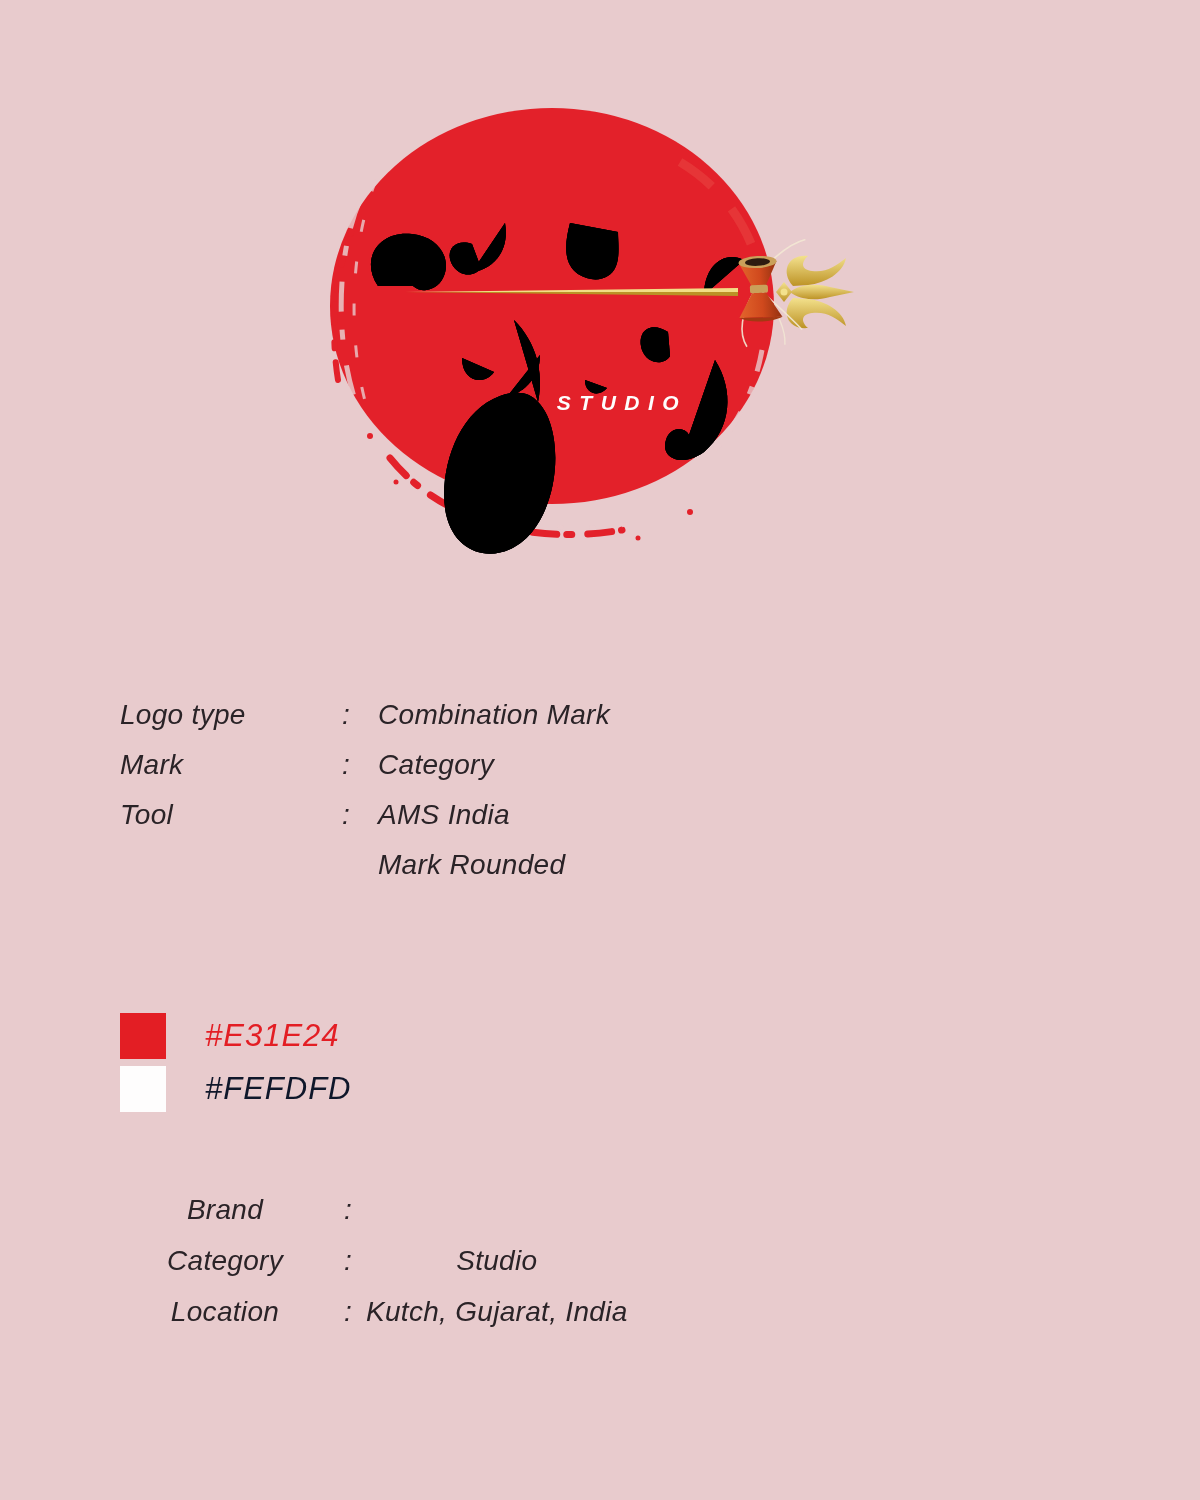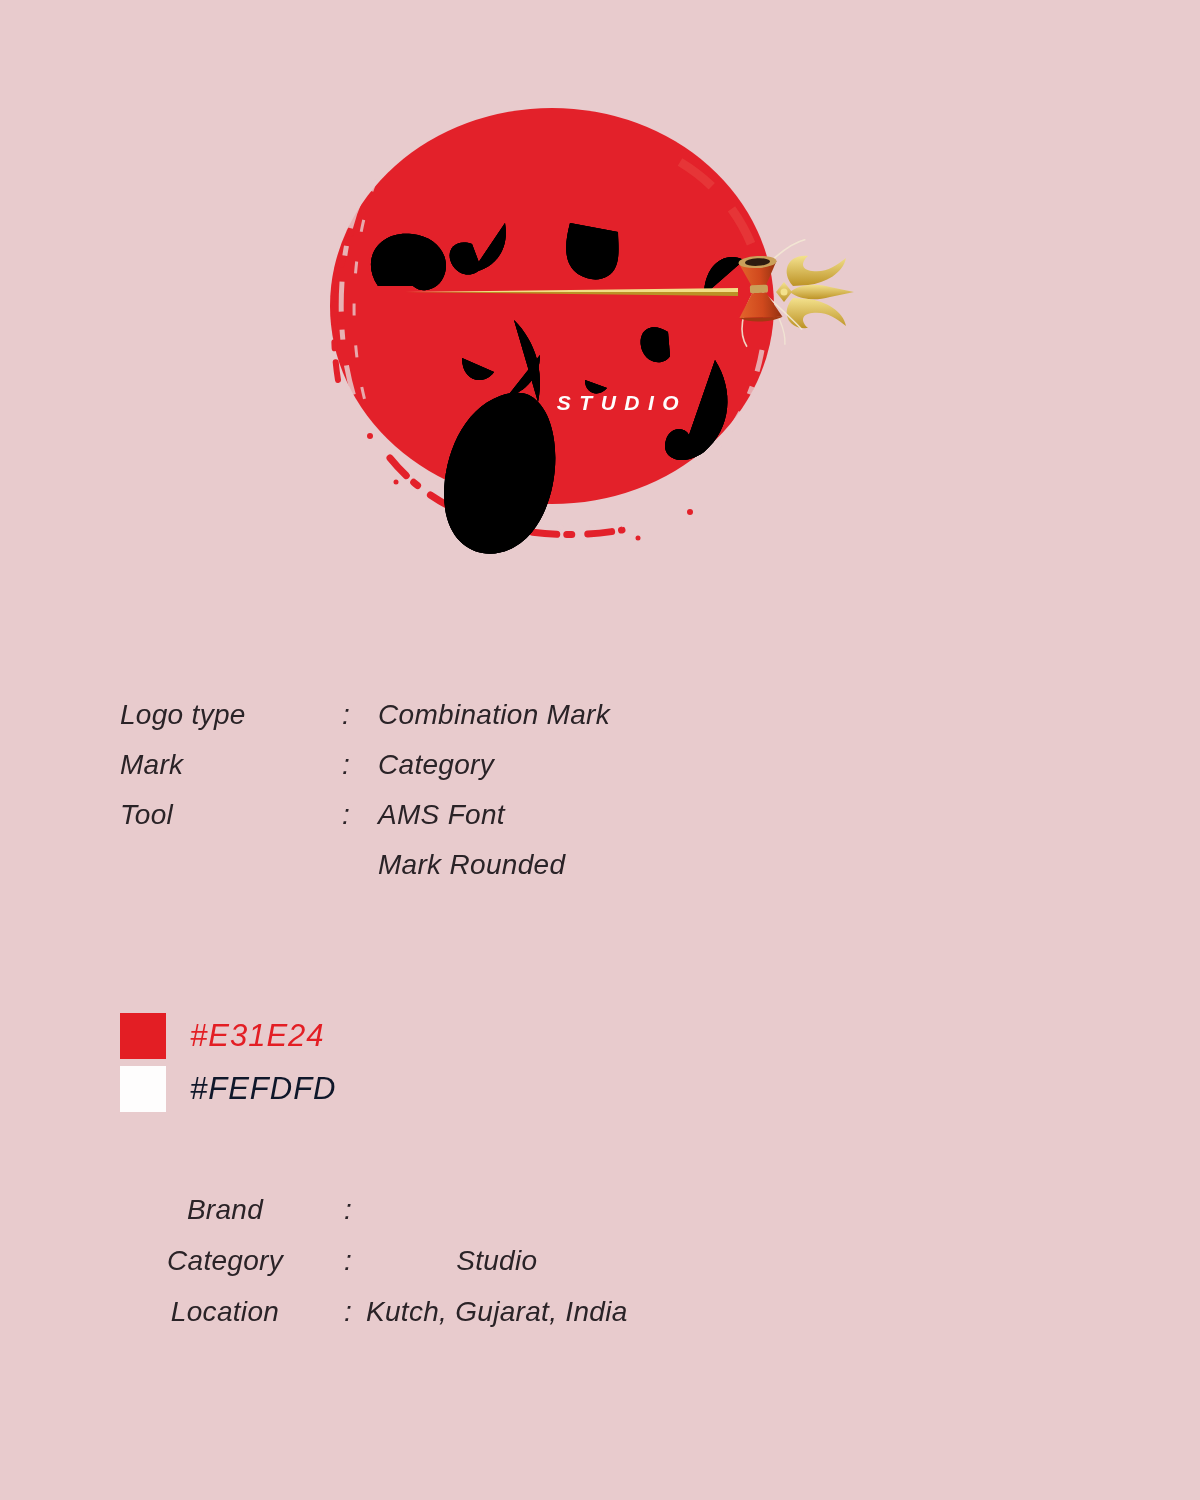--- a/index.html
+++ b/index.html
@@ -21,21 +21,21 @@
   .specs{top:690px;}
   .specs .row{grid-template-columns:222px 36px 1fr;}
   .brandinfo{top:1184px;text-align:center;}
   .brandinfo .row{grid-template-columns:210px 36px 1fr;line-height:51px;height:51px;}
   .cell{overflow:visible;}
 
   
   .palette{position:absolute;left:120px;top:1013px;}
   .swatch-row{display:flex;align-items:center;margin-bottom:7px;height:46px;}
   .swatch{width:46px;height:46px;flex:0 0 46px;}
-  .swatch-label{margin-left:24px;font-size:31px;font-weight:500;letter-spacing:1px;}
+  .swatch-label{margin-left:39px;font-size:31px;font-weight:500;letter-spacing:1px;}
   .studio-text{fill:#fefdfd;font-family:"Liberation Sans",sans-serif;font-weight:bold;
                font-size:21px;letter-spacing:8.5px;}
 </style>
 </head>
 <body>
 
 <div class="page">
 
   <div class="logo-wrap">
   <svg viewBox="0 0 600 560" role="img" aria-label="जय गिरनारी STUDIO">
@@ -157,21 +157,21 @@
       <span class="cell">Combination Mark</span>
     </div>
     <div class="row">
       <span class="cell">Mark</span>
       <span class="cell">:</span>
       <span class="cell">Category</span>
     </div>
     <div class="row">
       <span class="cell">Tool</span>
       <span class="cell">:</span>
-      <span class="cell">AMS Font</span>
+      <span class="cell">AMS India</span>
     </div>
     <div class="row">
       <span class="cell"></span>
       <span class="cell"></span>
       <span class="cell">Mark Rounded</span>
     </div>
   </section>
 
   <section class="palette">
     <div class="swatch-row">

